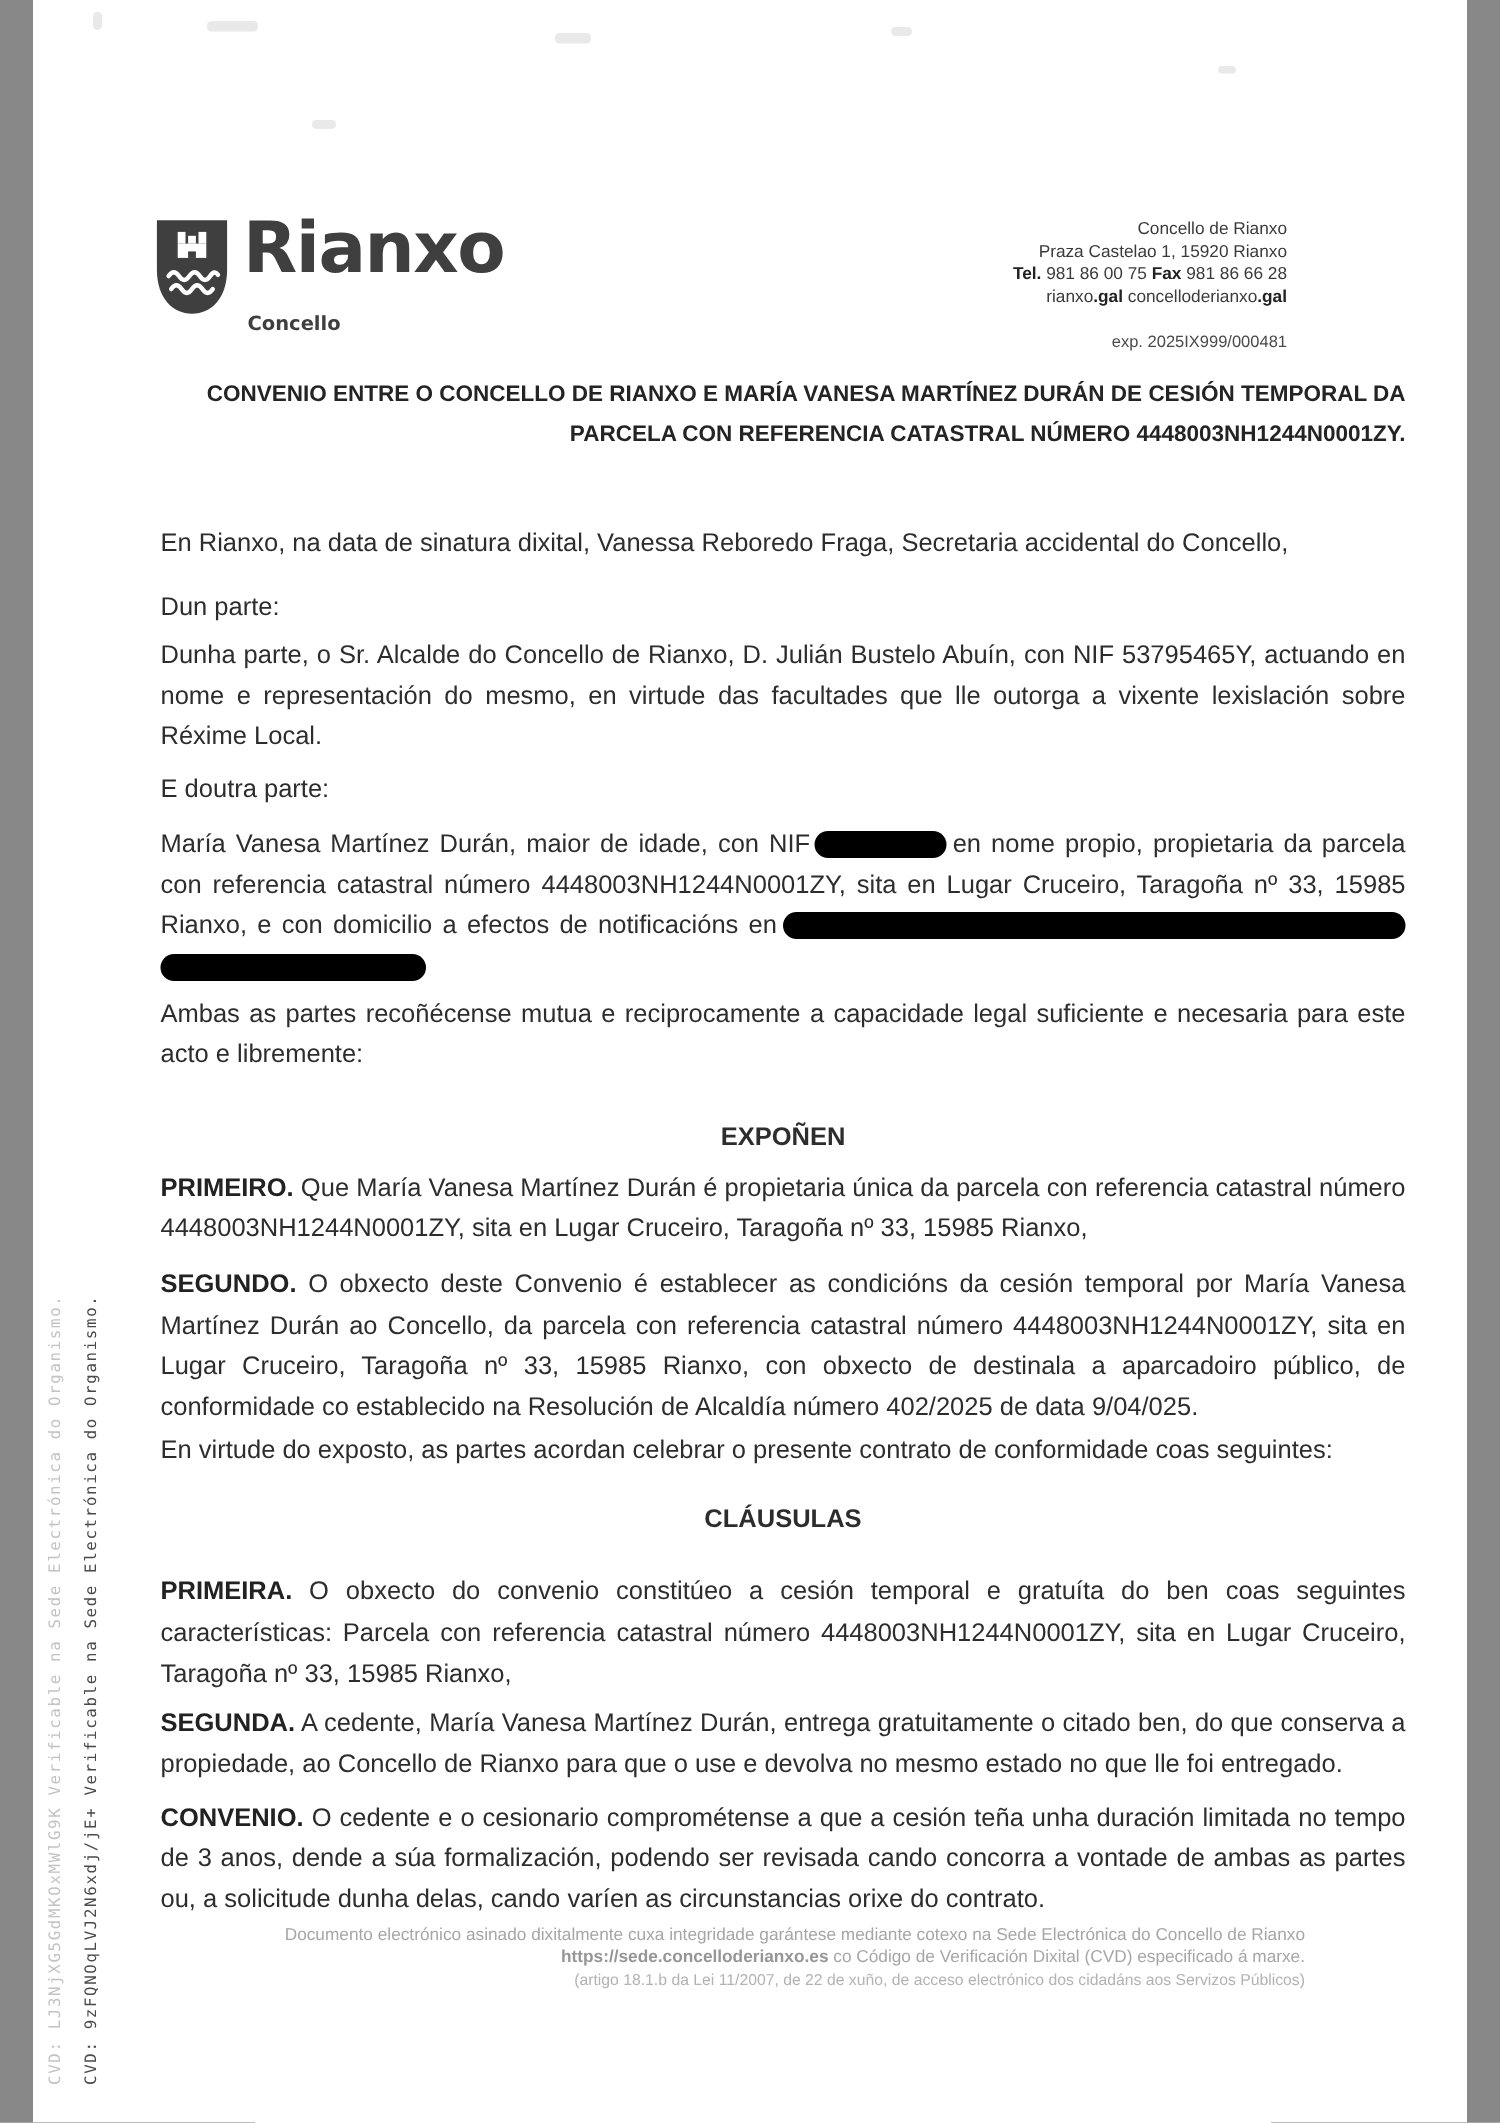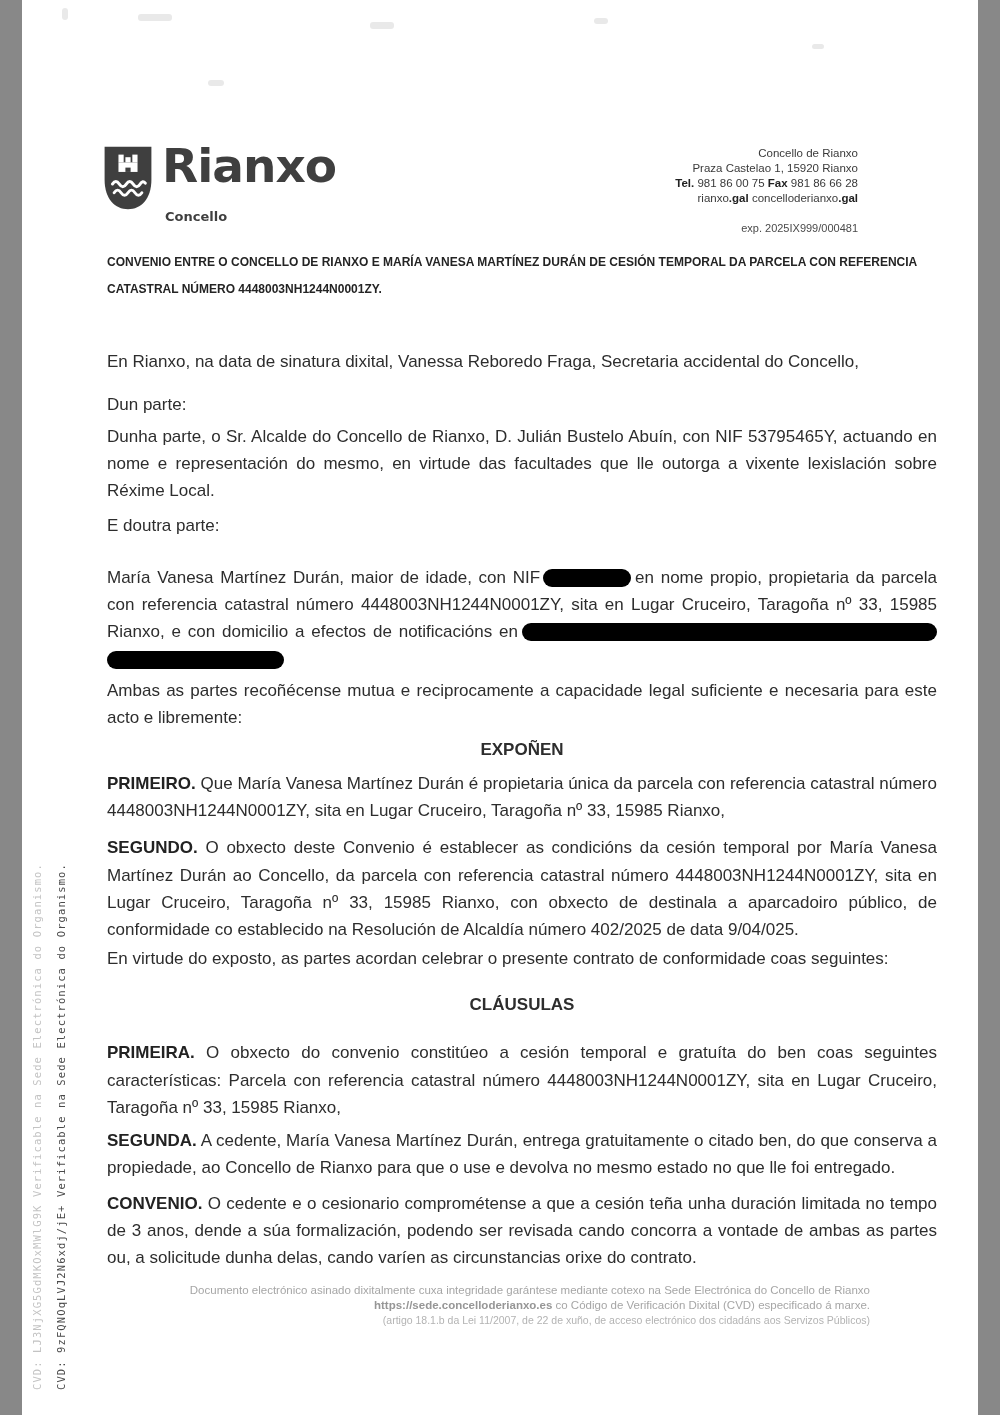--- a/index.html
+++ b/index.html
@@ -31,21 +31,21 @@
     text-align:right;font-size:11.5px;line-height:15px;color:#3a3a3a;
   }
   .contact .cname{font-weight:normal;}
   .exp-line{
     position:absolute;top:222px;right:120px;
     font-size:11px;color:#4a4a4a;
   }
   
   .doc-title{
     position:absolute;top:249px;left:85px;width:830px;
-    text-align:left;font-weight:bold;font-size:12px;line-height:27px;
+    text-align:right;font-weight:bold;font-size:15px;line-height:27px;
     color:#242424;
   }
   
   .content{
     position:absolute;top:348px;left:85px;width:830px;
     font-size:17px;line-height:27.3px;text-align:justify;
   }
   .content p{margin:0;}
   .heading-center{text-align:center;font-weight:bold;}
   strong{color:#222;}
@@ -122,25 +122,25 @@
   <div class="doc-title">CONVENIO ENTRE O CONCELLO DE RIANXO E MARÍA VANESA MARTÍNEZ DURÁN DE CESIÓN TEMPORAL DA PARCELA CON REFERENCIA CATASTRAL NÚMERO 4448003NH1244N0001ZY.</div>
 
   <div class="content">
 
     <p style="margin-bottom:16px">En Rianxo, na data de sinatura dixital, Vanessa Reboredo Fraga, Secretaria accidental do Concello,</p>
 
     <p style="margin-bottom:4px">Dun parte:</p>
 
     <p style="margin-bottom:8px">Dunha parte, o Sr. Alcalde do Concello de Rianxo, D. Julián Bustelo Abuín, con NIF 53795465Y, actuando en nome e representación do mesmo, en virtude das facultades que lle outorga a vixente lexislación sobre Réxime Local.</p>
 
-    <p style="margin-bottom:24px">E doutra parte:</p>
+    <p style="margin-bottom:9px">E doutra parte:</p>
 
     <p style="margin-bottom:4px"><span>María Vanesa Martínez Durán, maior de idade, con NIF</span><span class="redact redact-nif"></span><span>en nome propio, propietaria da parcela con referencia catastral número 4448003NH1244N0001ZY, sita en Lugar Cruceiro, Taragoña nº 33, 15985 Rianxo, e con domicilio a efectos de notificacións en</span><span class="redact redact-long"></span> <span class="redact redact-short"></span></p>
 
-    <p style="margin-bottom:4px">Ambas as partes recoñécense mutua e reciprocamente a capacidade legal suficiente e necesaria para este acto e libremente:</p>
+    <p style="margin-bottom:27px">Ambas as partes recoñécense mutua e reciprocamente a capacidade legal suficiente e necesaria para este acto e libremente:</p>
 
     <p class="heading-center" style="margin-bottom:7px">EXPOÑEN</p>
 
     <p style="margin-bottom:10px"><strong>PRIMEIRO.</strong> <span>Que María Vanesa Martínez Durán é propietaria única da parcela con referencia catastral número 4448003NH1244N0001ZY, sita en Lugar Cruceiro, Taragoña nº 33, 15985 Rianxo,</span></p>
 
     <p style="margin-bottom:1px"><strong>SEGUNDO.</strong> <span>O obxecto deste Convenio é establecer as condicións da cesión temporal por María Vanesa Martínez Durán ao Concello, da parcela con referencia catastral número 4448003NH1244N0001ZY, sita en Lugar Cruceiro, Taragoña nº 33, 15985 Rianxo, con obxecto de destinala a aparcadoiro público, de conformidade co establecido na Resolución de Alcaldía número 402/2025 de data 9/04/025.</span></p>
 
     <p style="margin-bottom:19px">En virtude do exposto, as partes acordan celebrar o presente contrato de conformidade coas seguintes:</p>
 
     <p class="heading-center" style="margin-bottom:21px">CLÁUSULAS</p>

